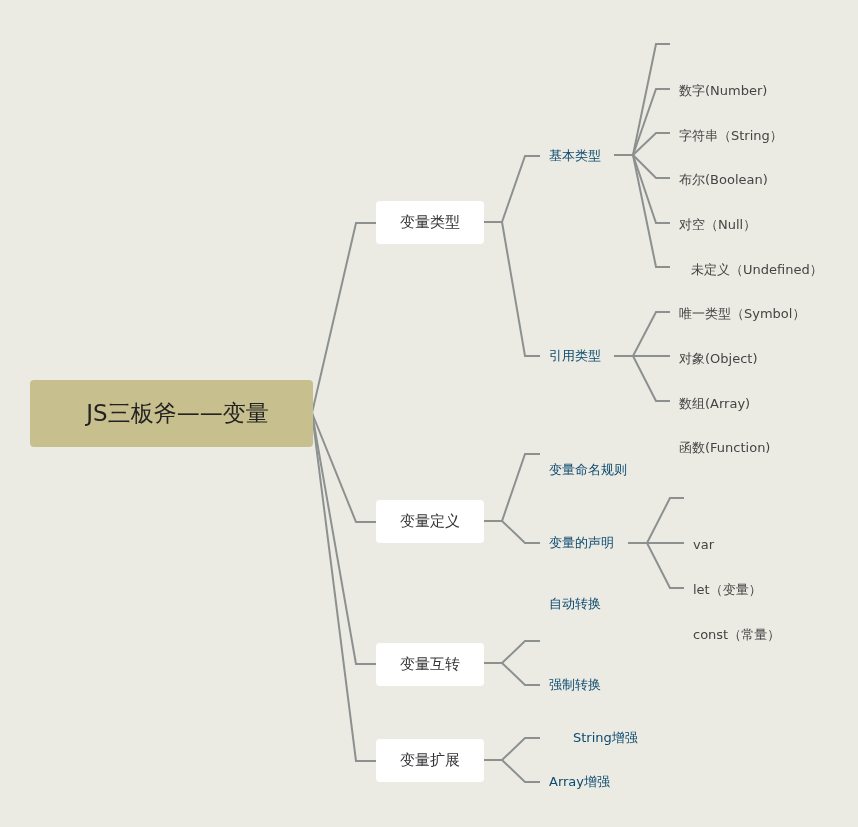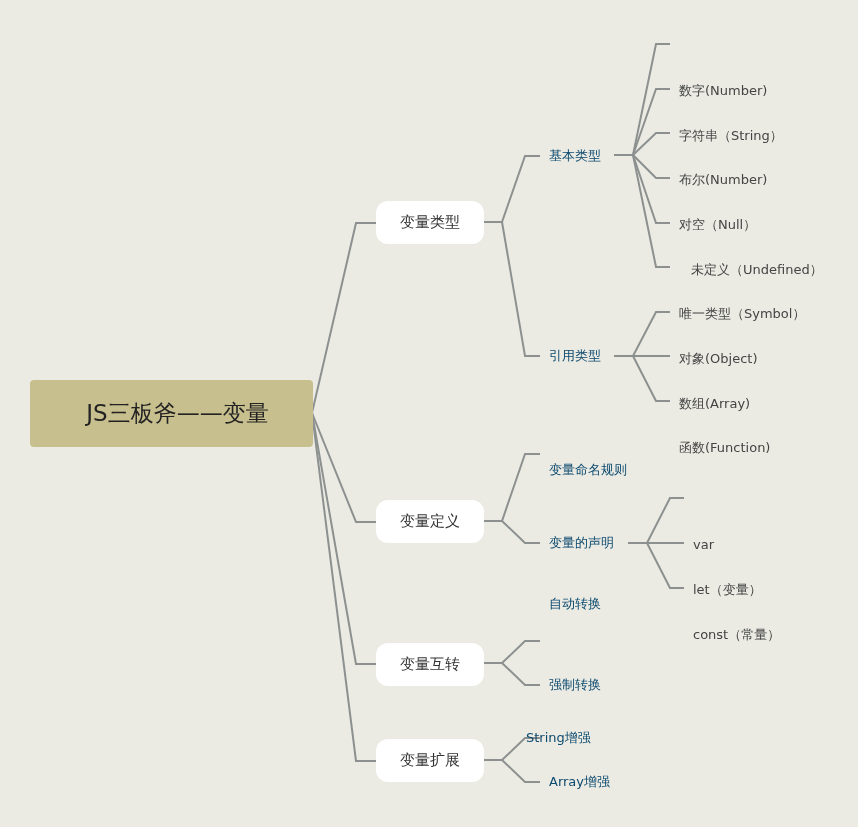--- a/index.html
+++ b/index.html
@@ -2,21 +2,21 @@
 <html><head>
 <meta charset="utf-8">
 <style>
   html, body { margin:0; padding:0; }
   body { width:858px; height:827px; background:#ebebe4; position:relative; overflow:hidden;
          font-family:"DejaVu Sans","Liberation Sans",sans-serif; }
   svg.lines { position:absolute; left:0; top:0; width:858px; height:827px; }
   .root { position:absolute; left:30px; top:380px; width:271px; height:67px; background:#c8bf8e;
           border-radius:4px; display:flex; align-items:center; justify-content:center;
           font-size:23px; color:#222;padding-left:12px; }
-  .main { position:absolute; width:108px; height:43px; background:#ffffff; border-radius:12px;
+  .main { position:absolute; width:108px; height:43px; background:#ffffff; border-radius:4px;
           display:flex; align-items:center; justify-content:center; font-size:15px; color:#333; left:376px; }
   .sub { position:absolute; font-size:13px; color:#0c4a6e; white-space:nowrap; line-height:16px; }
   .leaf { position:absolute; font-size:13px; color:#444; white-space:nowrap; line-height:16px;margin-top:47px; }
 </style>
 </head>
 <body>
 
 <svg class="lines" viewBox="0 0 858 827">
   <g fill="none" stroke="#8c9190" stroke-width="2">
 
@@ -69,33 +69,33 @@
   </div>
 <div class="main" style="top:739px">
     <span>变量扩展</span>
   </div>
 
 <div class="sub" style="left:549px;top:148px">基本类型</div>
 <div class="sub" style="left:549px;top:348px">引用类型</div>
 
 <div class="leaf" style="left:679px;top:36px">数字(Number)</div>
 <div class="leaf" style="left:679px;top:81px">字符串（String）</div>
-<div class="leaf" style="left:679px;top:125px">布尔(Number)</div>
+<div class="leaf" style="left:679px;top:125px">布尔(Boolean)</div>
 <div class="leaf" style="left:679px;top:170px">对空（Null）</div>
 <div class="leaf" style="left:691px;top:215px">未定义（Undefined）</div>
 <div class="leaf" style="left:679px;top:259px">唯一类型（Symbol）</div>
 
 <div class="leaf" style="left:679px;top:304px">对象(Object)</div>
 <div class="leaf" style="left:679px;top:349px">数组(Array)</div>
 <div class="leaf" style="left:679px;top:393px">函数(Function)</div>
 
 <div class="sub" style="left:549px;top:462px">变量命名规则</div>
 <div class="sub" style="left:549px;top:535px">变量的声明</div>
 
 <div class="leaf" style="left:693px;top:490px">var</div>
 <div class="leaf" style="left:693px;top:535px">let（变量）</div>
 <div class="leaf" style="left:693px;top:580px">const（常量）</div>
 
 <div class="sub" style="left:549px;top:596px">自动转换</div>
 <div class="sub" style="left:549px;top:677px">强制转换</div>
 
-<div class="sub" style="left:526px;top:730px">String增强</div>
+<div class="sub" style="left:573px;top:730px">String增强</div>
 <div class="sub" style="left:549px;top:774px">Array增强</div>
 
 </body></html>

